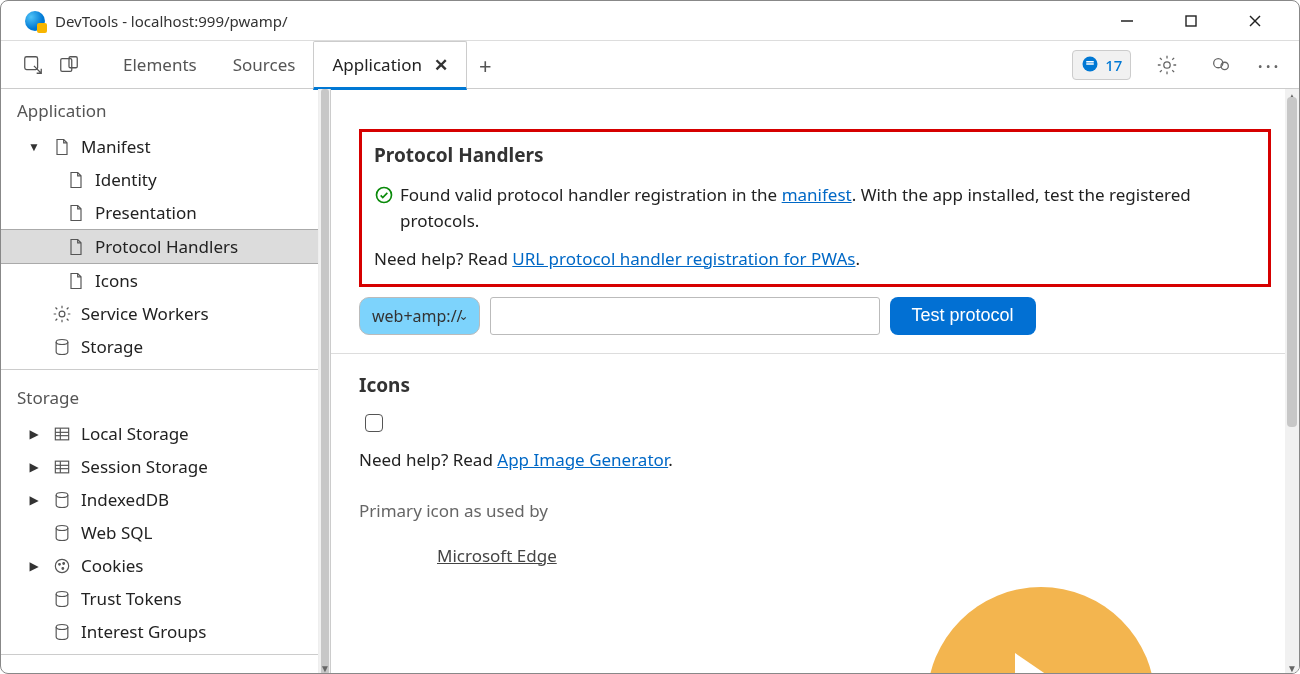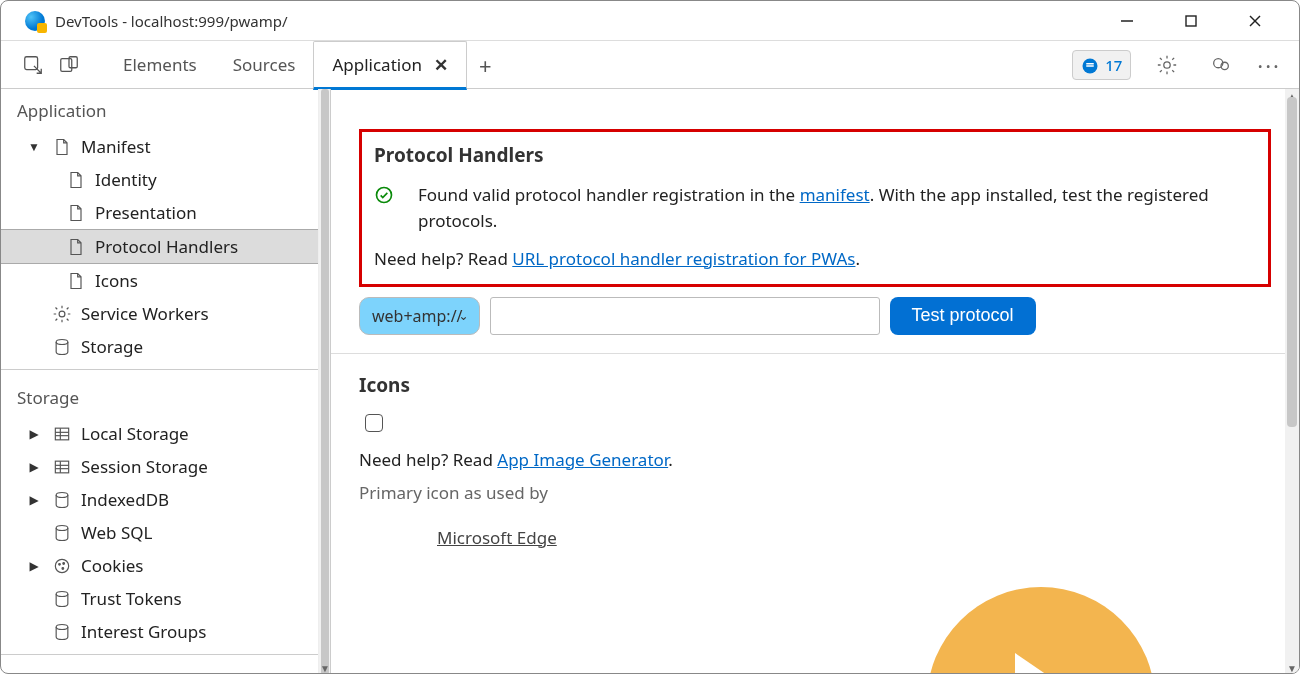--- a/index.html
+++ b/index.html
@@ -67,21 +67,21 @@
   border-left: 1px solid #ccc;
   border-right: 1px solid #ccc;
   border-radius: 2px 2px 0 0;
   height: 49px;
   margin-bottom:-1px;
 }
 .tab .close { margin-left: 12px; font-weight:bold; color:#333; }
 .plus { width:36px; height:36px; display:flex;align-items:center;justify-content:center; color:#555; font-size:22px;}
 .tabbar .right { margin-left:auto; display:flex; align-items:center; gap:18px; padding-right:18px; }
 .issues-pill {
-  background:#f1f1f1; border:1px solid #ccc; border-radius:4px; padding:4px 8px; display:flex; align-items:flex-end; gap:6px;
+  background:#f1f1f1; border:1px solid #ccc; border-radius:4px; padding:4px 8px; display:flex; align-items:flex-start; gap:6px;
   color:#0078d4; font-size:15px; font-weight:500;
 }
 .issues-pill svg{width:18px;height:18px;}
 .tabbar .right .iconbtn svg{width:22px;height:22px; stroke:#666;}
 .dots { font-size:22px; letter-spacing:2px; color:#666; }
 
 .body {
   display:flex;
   height: calc(674px - 40px - 48px);
 }
@@ -129,21 +129,21 @@
 }
 .main .content{
   padding: 40px 28px 10px 28px;
 }
 .redbox{
   border: 3px solid #d60000;
   padding: 10px 12px 14px 12px;
   margin-bottom: 10px;
 }
 h2.ph-title{ font-size:19px; font-weight:700; margin-bottom:14px;}
-.info-row{ display:flex; align-items:flex-start; gap:24px; font-size:17px; line-height:1.55; color:#222;}
+.info-row{ display:flex; align-items:flex-start; gap:6px; font-size:17px; line-height:1.55; color:#222;}
 .info-row .check{ color:#0a8a0a; margin-top:3px;}
 .info-row .check svg{width:20px;height:20px; stroke:#0a8a0a; fill:none; stroke-width:2;}
 a.link{ color:#0068c6; text-decoration:underline;}
 p.help{ font-size:17px; margin-top:12px; color:#222;}
 .proto-row{ display:flex; align-items:center; gap:10px; margin-top:6px;}
 .proto-select{
   height:38px; border:1px solid #bbb; border-radius:10px; padding:0 16px 0 12px;
   font-size:16px; background:#7dd3fc; position:relative; display:flex; align-items:center;
 }
 .proto-select .caret{ position:absolute; right:10px; font-size:12px; color:#333;}
@@ -153,21 +153,21 @@
 .test-btn{
   height:38px; padding:0 22px; background:#0270d3; color:#fff; border:none; border-radius:8px;
   font-size:18px; font-weight:500;
 }
 hr.section-rule{ border:none; border-top:1px solid #ddd; margin:18px -28px;}
 h2.icons-title{ font-size:19px; font-weight:700; margin-bottom:16px;}
 .chk-row{ display:flex; align-items:center; gap:12px; font-size:17px; margin-bottom:16px; padding-left:6px;}
 .chk-row .chk{
   width:18px; height:18px; border:1.5px solid #555; border-radius:4px;
 }
-.primary-icon-label{ font-size:17px; color:#666; margin-top:10px;}
+.primary-icon-label{ font-size:17px; color:#666; margin-top:28px;}
 .primary-icon-sub{ font-size:17px; color:#444; margin-top:22px; padding-left:78px;text-decoration:underline;}
 .big-icon{
   position:absolute; left:596px; top:498px; width:228px; height:228px; border-radius:50%;
   background:#f3b54f; display:flex; align-items:center; justify-content:center;
 }
 .big-icon .play{
   width:0;height:0; border-left:70px solid #fff; border-top:48px solid transparent; border-bottom:48px solid transparent;
   margin-left:18px;
 }
 .main .vscroll{

